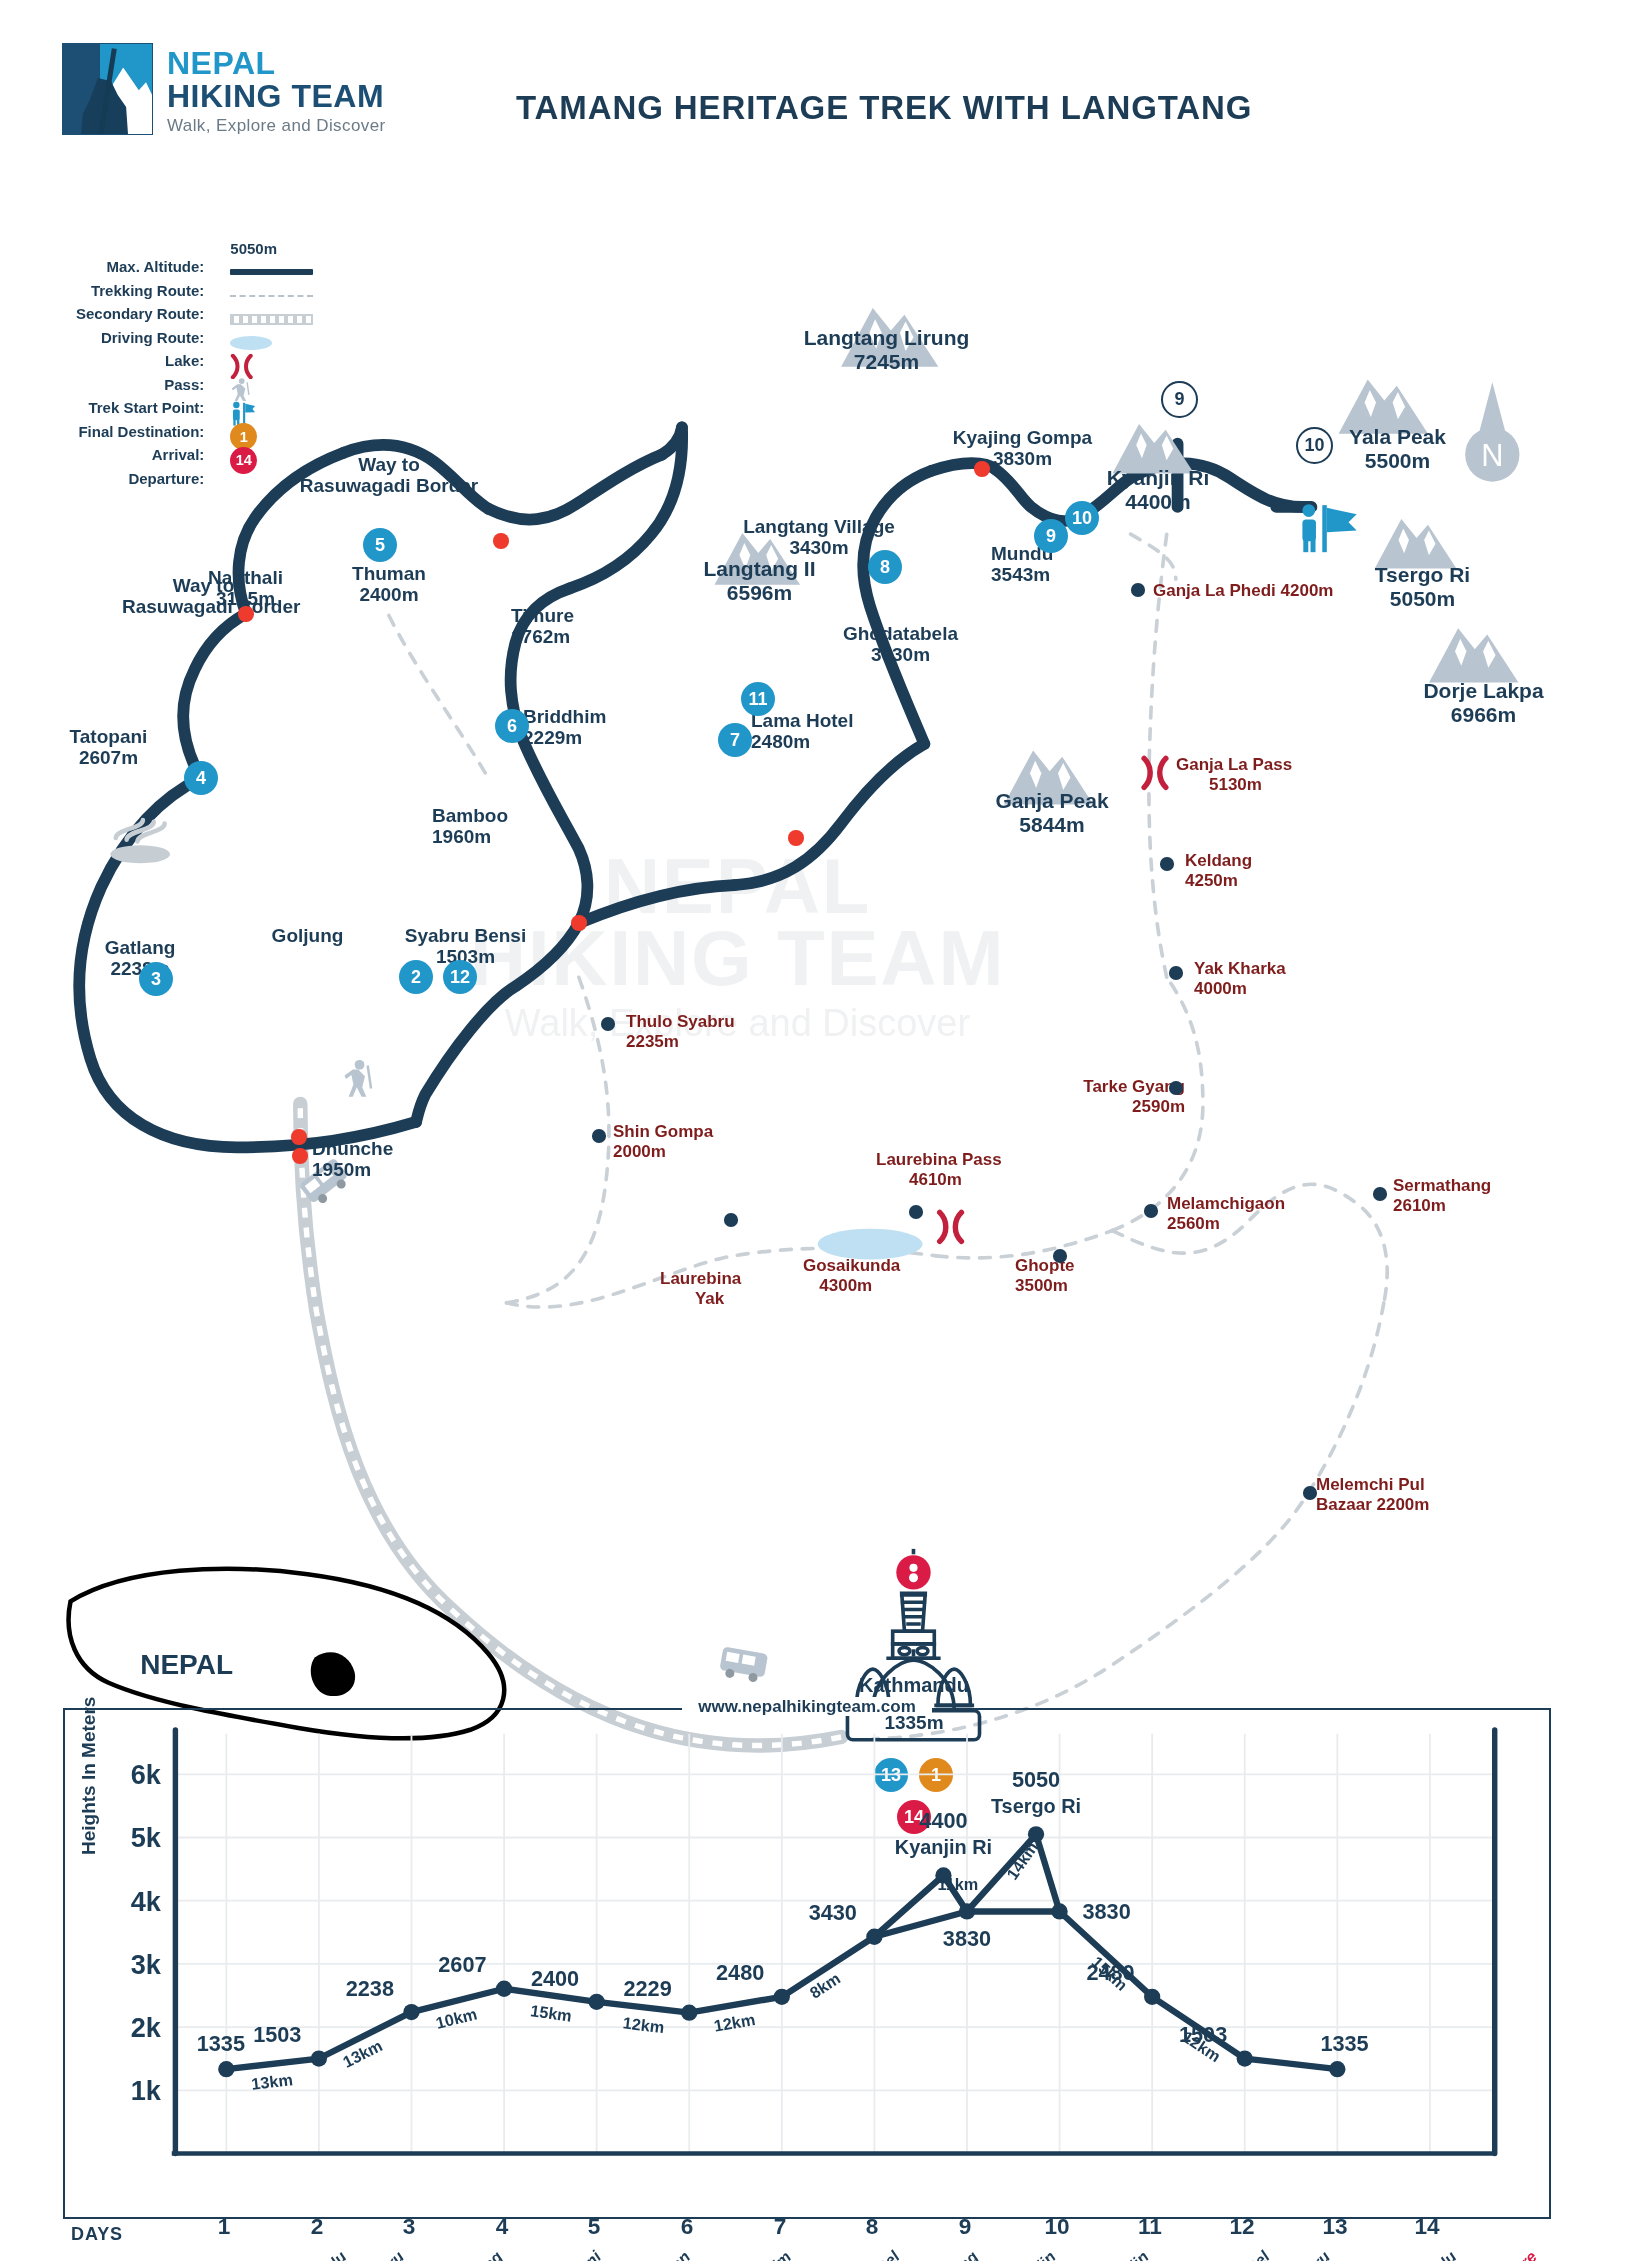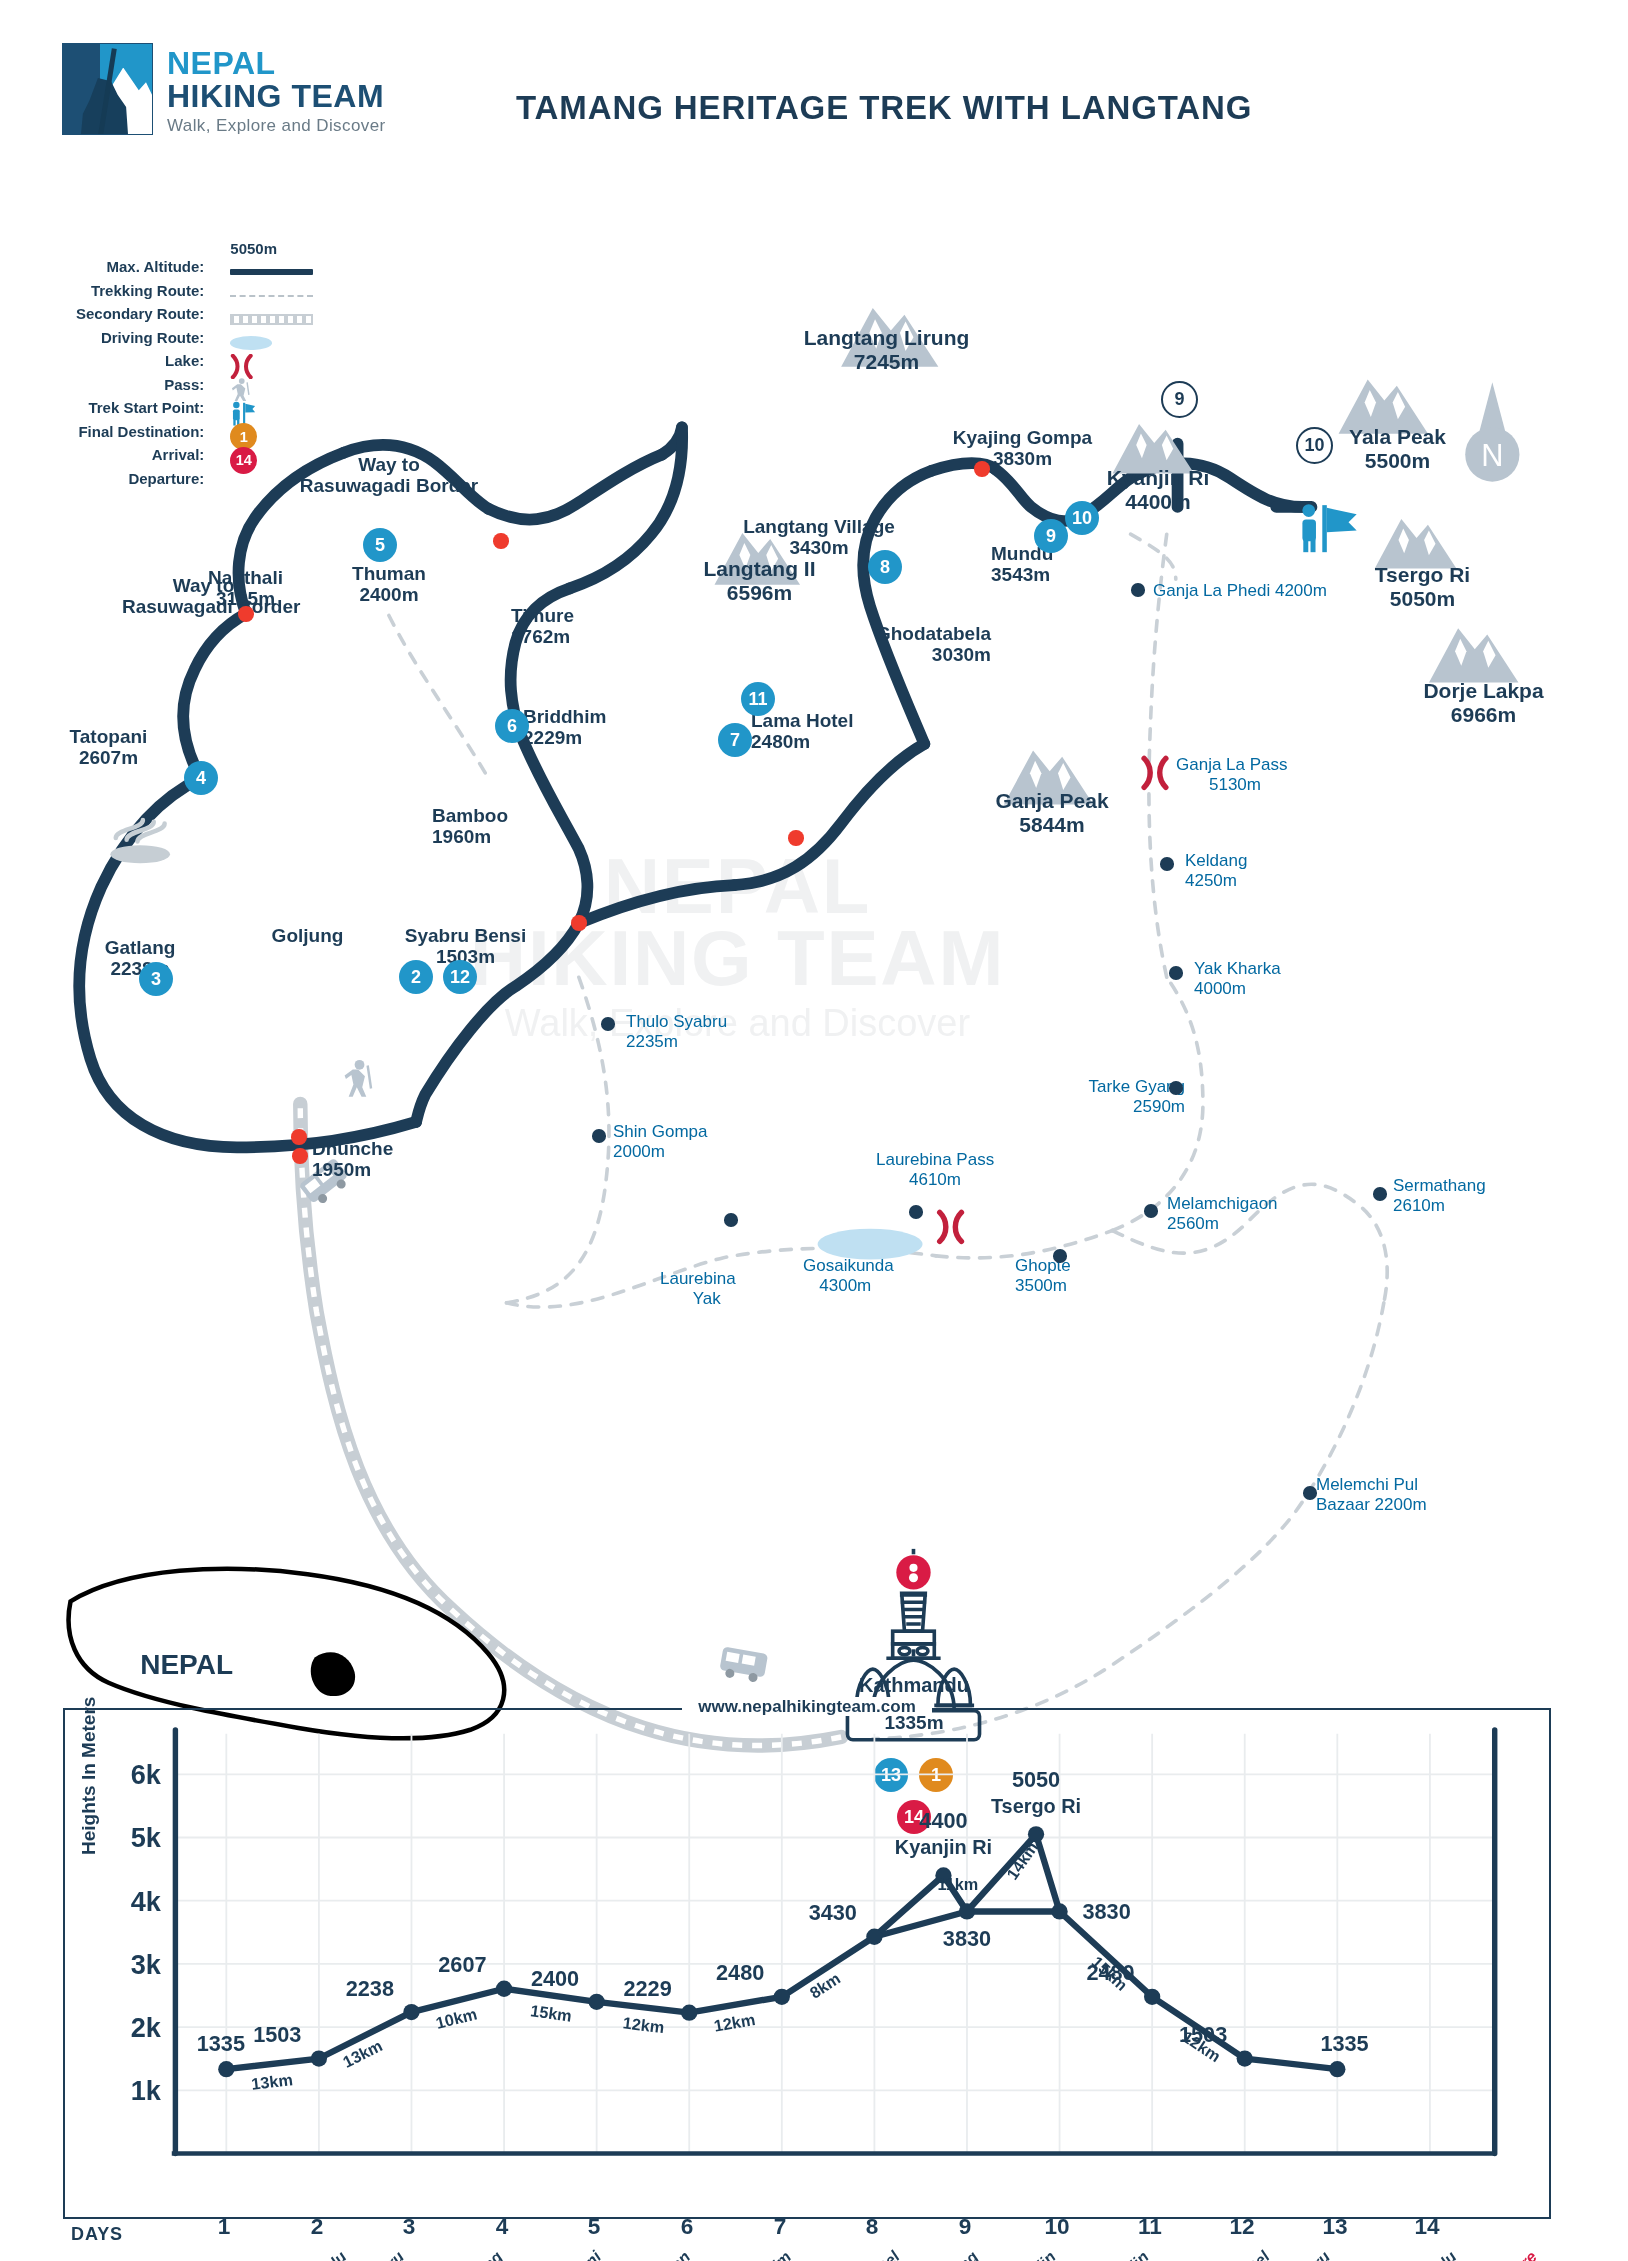--- a/index.html
+++ b/index.html
@@ -34,21 +34,21 @@
   .b-dep{background:#d91b45;}
 
   
   #map{position:absolute;left:0;top:145px;width:1628px;height:1556px;}
   svg.layer{position:absolute;left:0;top:0;width:1628px;height:1556px;overflow:visible;}
 
   
   .mlabel{position:absolute;font-weight:bold;line-height:1.12;text-align:center;color:#1d3c56;white-space:nowrap;}
   .mlabel.big{font-size:21px;}
   .mlabel.mid{font-size:19px;}
-  .glabel{position:absolute;font-size:17px;line-height:1.2;color:#0369a1;white-space:nowrap;font-weight:normal;}
+  .glabel{position:absolute;font-size:17px;line-height:1.2;color:#7f1d1d;white-space:nowrap;font-weight:bold;}
   .glabel.r{text-align:right;}
 
   
   .daymk{position:absolute;border-radius:50%;display:flex;align-items:center;justify-content:center;
         color:#ffffff;font-weight:bold;font-size:18px;background:#2196c9;width:34px;height:34px;
         margin-left:-17px;margin-top:-17px;}
   .daymk.ring{background:#ffffff;color:#1d3c56;border:2.7px solid #1d3c56;width:33px;height:33px;}
   .daymk.orange{background:#e08a1e;}
   .daymk.red{background:#d91b45;}
   .dot-red{position:absolute;width:15.4px;height:15.4px;border-radius:50%;background:#ef3b2d;margin-left:-7.7px;margin-top:-7.7px;}
@@ -400,21 +400,21 @@
   </div>
   <div class="mlabel mid" style="left:375px;top:780px;width:181px;">
     <span>Syabru Bensi</span><br><span>1503m</span>
   </div>
   <div class="mlabel mid" style="left:432px;top:660px;width:154px;text-align:left;">
     <span>Bamboo</span><br><span>1960m</span>
   </div>
   <div class="mlabel mid" style="left:751px;top:565px;width:167px;text-align:left;">
     <span>Lama Hotel</span><br><span>2480m</span>
   </div>
-  <div class="mlabel mid" style="left:810px;top:478px;width:181px;text-align:right;">
+  <div class="mlabel mid" style="left:810px;top:478px;width:181px;text-align:center;">
     <span>Ghodatabela</span><br><span>3030m</span>
   </div>
   <div class="mlabel mid" style="left:715px;top:371px;width:208px;">
     <span>Langtang Village</span><br><span>3430m</span>
   </div>
   <div class="mlabel mid" style="left:991px;top:398px;width:127px;text-align:left;">
     <span>Mundu</span><br><span>3543m</span>
   </div>
   <div class="mlabel mid" style="left:923px;top:282px;width:199px;">
     <span>Kyajing Gompa</span><br><span>3830m</span>

